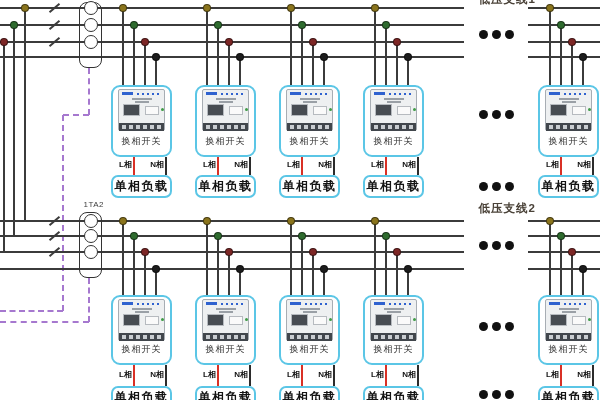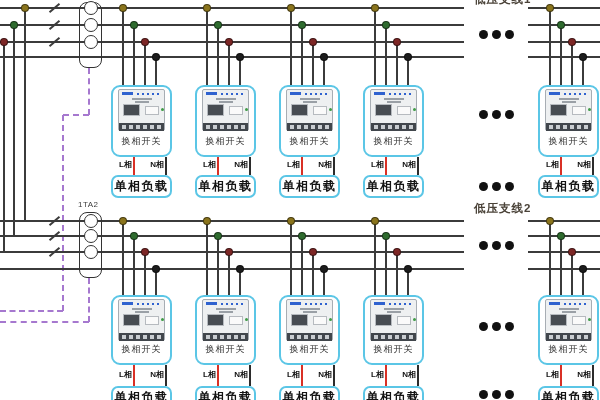--- a/index.html
+++ b/index.html
@@ -1,19 +1,19 @@
 <!DOCTYPE html>
 <html><head>
 <meta charset="utf-8">
 <style>
   html,body{margin:0;padding:0;background:#fff;}
   .canvas{position:relative;width:600px;height:400px;background:#ffffff;overflow:hidden;
           font-family:"Liberation Sans","DejaVu Sans",sans-serif;}
   .abs{position:absolute;}
-  .txt{position:absolute;text-align:left;color:#222;line-height:1.1;
+  .txt{position:absolute;text-align:right;color:#222;line-height:1.1;
        font-family:"Liberation Sans","DejaVu Sans",sans-serif;}
   .branch{font-size:11.5px;font-weight:600;color:#4a4238;letter-spacing:1px;}
   .ctlabel{font-size:8px;color:#3d3d3d;letter-spacing:0.5px;}
 </style>
 </head>
 <body>
 
 <div class="canvas">
   <div id="layer" class="abs" style="left:0;top:0;width:600px;height:400px">
       <div class="abs" style="left: 0px; top: 7px; width: 464px; height: 2px; background: rgb(59, 59, 59);"></div>

